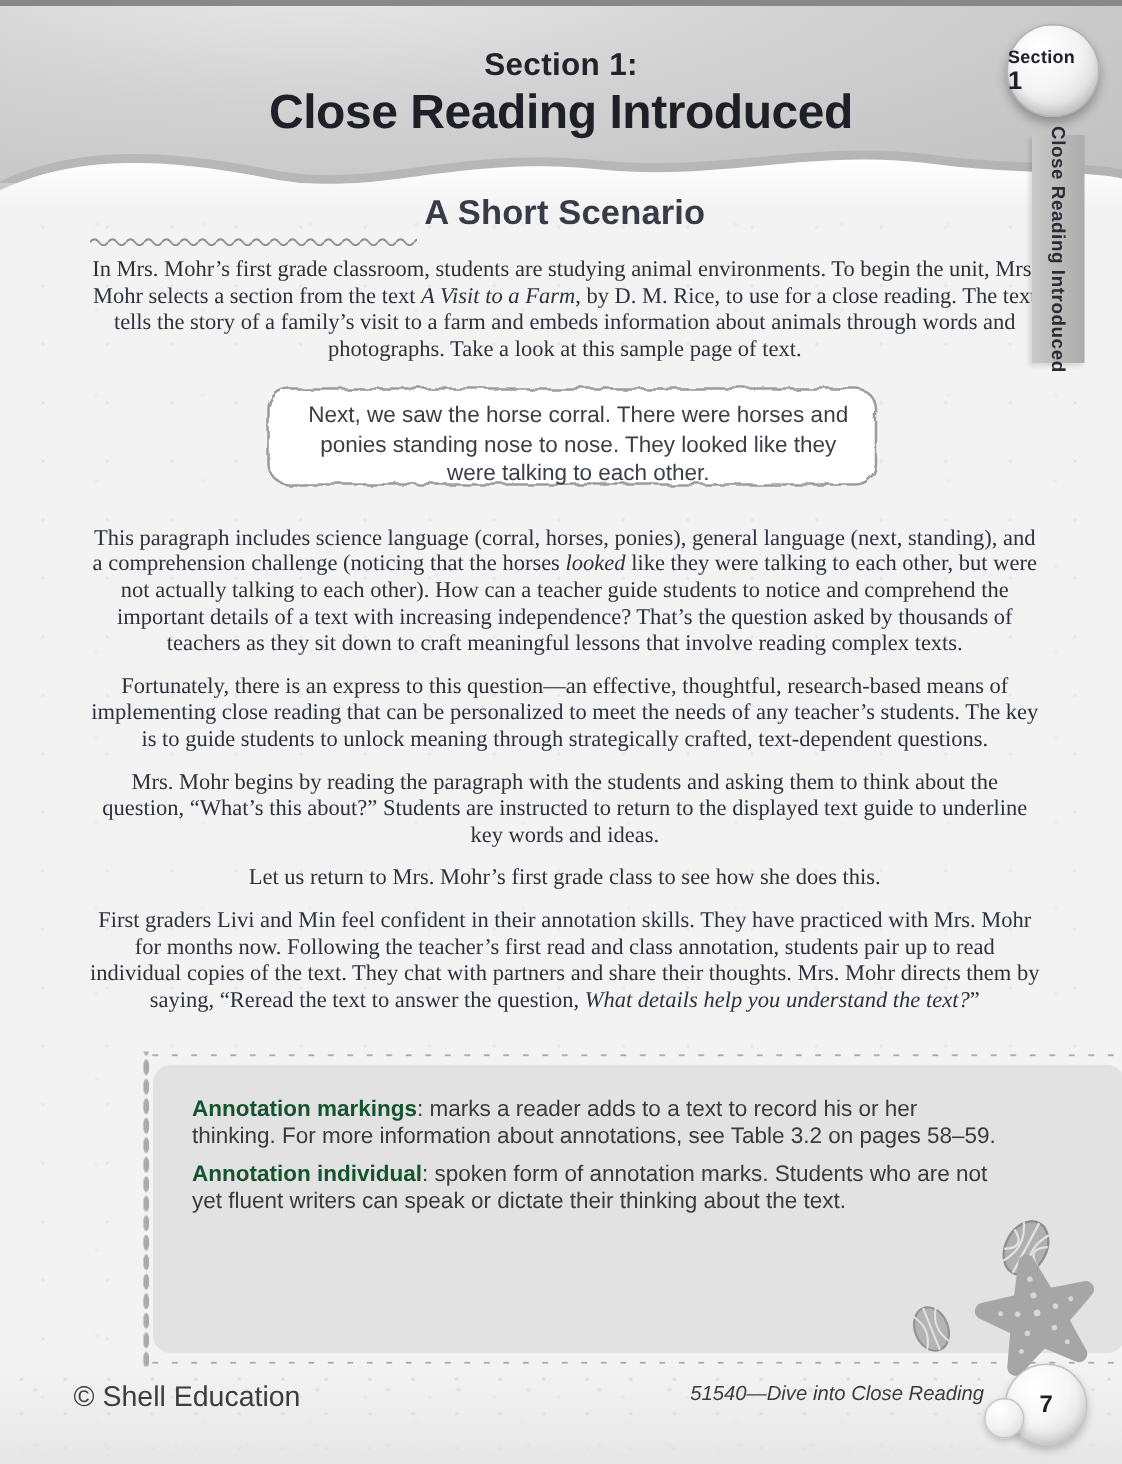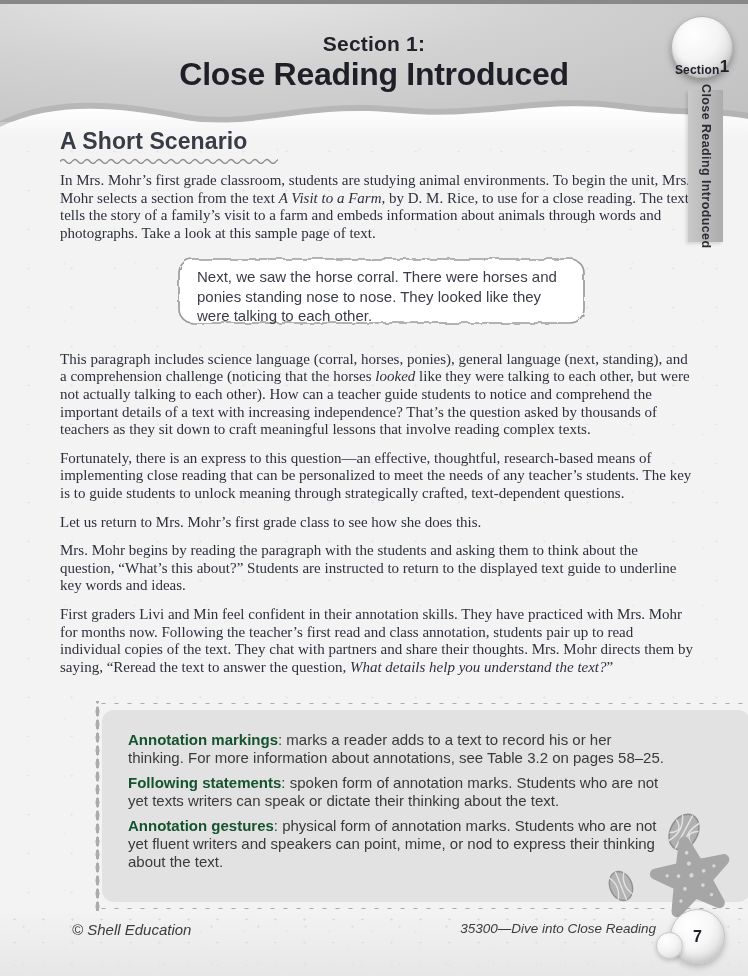--- a/index.html
+++ b/index.html
@@ -26,37 +26,37 @@
     position:absolute;left:0;top:52px;width:748px;text-align:center;margin:0;
     font-size:32px;font-weight:800;letter-spacing:-.3px;color:#1f1f28;
   }
   .wave{position:absolute;left:0;top:84px;width:748px;height:52px;z-index:2;}
   
   .badge{
     position:absolute;left:671px;top:12px;width:60px;height:60px;border-radius:50%;
     background:radial-gradient(circle at 35% 28%, #ffffff 0%, #f4f4f4 45%, #c8c8c8 100%);
     border:1px solid #b2b2b2;
     box-shadow:0 4px 7px rgba(0,0,0,.30), inset 0 -4px 6px rgba(0,0,0,.12);
-    z-index:6;display:flex;flex-direction:row;align-items:flex-end;justify-content:center;
+    z-index:6;display:flex;flex-direction:column;align-items:flex-start;justify-content:center;
     color:#20202a;
   }
   .badge .b1{font-size:12px;font-weight:800;letter-spacing:.2px;}
   .badge .b2{font-size:17px;font-weight:800;margin-top:-1px;}
   .side-tab{
     position:absolute;left:688px;top:86px;width:35px;height:152px;z-index:4;
     background:linear-gradient(to right,#c9c9c9,#acacac);
     box-shadow:-2px 2px 3px rgba(0,0,0,.12);
     display:flex;align-items:center;justify-content:center;
   }
   .side-tab span{
     writing-mode:vertical-rl;font-size:12.5px;font-weight:700;color:#2c2c34;letter-spacing:.4px;
     white-space:nowrap;
   }
   
-  .content{position:absolute;left:60px;top:124px;width:633px;z-index:3;}
+  .content{position:absolute;left:60px;top:124px;width:633px;z-index:3;text-align:center;}
   .content h2{
     margin:0;font-size:23px;font-weight:700;color:#383c47;letter-spacing:.1px;
   }
   .h-underline{display:block;margin:1px 0 8px 0;}
   .content p{
     margin:0 0 11px 0;
     font-family:"Liberation Serif",serif;
     font-size:15px;line-height:17.6px;color:#2e313b;
   }
   .it{font-style:italic;}
@@ -95,22 +95,22 @@
   
   .footer-band{
     position:absolute;left:0;bottom:0;width:748px;height:72px;z-index:1;
     background-image:
       linear-gradient(rgba(243,243,243,0), #e6e6e6),
       radial-gradient(#dadada 1.1px, transparent 1.5px),
       radial-gradient(#e1e1e1 1.3px, transparent 1.7px);
     background-size:100% 100%,29px 23px,47px 37px;
   }
   .footer-left{
-    position:absolute;left:72px;top:917px;z-index:6;
-    font-style:italic;font-size:15px;color:#3c3c3c;
+    position:absolute;left:49px;top:917px;z-index:6;
+    font-size:19px;color:#3c3c3c;
   }
   .footer-right{
     position:absolute;right:92px;top:917px;z-index:6;
     font-style:italic;font-size:13.5px;color:#3c3c3c;
   }
   .bubble-big{
     position:absolute;left:670px;top:905px;width:53px;height:53px;border-radius:50%;z-index:7;
     background:radial-gradient(circle at 35% 28%, #ffffff 0%, #f6f6f6 45%, #cdcdcd 100%);
     border:1px solid #c2c2c2;
     box-shadow:0 3px 6px rgba(0,0,0,.22), inset 0 -4px 6px rgba(0,0,0,.10);
@@ -174,30 +174,29 @@
             <feDisplacementMap in="SourceGraphic" in2="n" scale="5"></feDisplacementMap>
           </filter>
         </defs>
         <rect x="4" y="4" width="405" height="64" rx="14" fill="#ffffff" stroke="#9c9c9c" stroke-width="1.7" filter="url(#wv)"></rect>
       </svg>
       <div class="quote-text">Next, we saw the horse corral. There were horses and ponies standing nose to nose. They looked like they were talking to each other.</div>
     </div>
 
     <p><span>This paragraph includes science language (corral, horses, ponies), general language (next, standing), and a comprehension challenge (noticing that the horses </span><span class="it">looked</span><span> like they were talking to each other, but were not actually talking to each other). How can a teacher guide students to notice and comprehend the important details of a text with increasing independence? That’s the question asked by thousands of teachers as they sit down to craft meaningful lessons that involve reading complex texts.</span></p>
     <p><span>Fortunately, there is an express to this question—an effective, thoughtful, research-based means of implementing close reading that can be personalized to meet the needs of any teacher’s students. The key is to guide students to unlock meaning through strategically crafted, text-dependent questions.</span></p>
+    <p><span>Mrs. Mohr begins by reading the paragraph with the students and asking them to think about the question, “What’s this about?” Students are instructed to return to the displayed text guide to underline key words and ideas.</span></p>
     <p><span>Let us return to Mrs. Mohr’s first grade class to see how she does this.</span></p>
-    <p><span>Mrs. Mohr begins by reading the paragraph with the students and asking them to think about the question, “What’s this about?” Students are instructed to return to the displayed text guide to underline key words and ideas.</span></p>
     <p><span>First graders Livi and Min feel confident in their annotation skills. They have practiced with Mrs. Mohr for months now. Following the teacher’s first read and class annotation, students pair up to read individual copies of the text. They chat with partners and share their thoughts. Mrs. Mohr directs them by saying, “Reread the text to answer the question, </span><span class="it">What details help you understand the text?</span><span>”</span></p>
   </div>
 
   <div class="note-box">
     <div class="note-fill">
-      <p><span class="bd">Annotation markings</span><span>: marks a reader adds to a text to record his or her thinking. For more information about annotations, see Table 3.2 on pages 58–25.</span></p>
-      <p><span class="bd">Following statements</span><span>: spoken form of annotation marks. Students who are not yet texts writers can speak or dictate their thinking about the text.</span></p>
-      <p><span class="bd">Annotation gestures</span><span>: physical form of annotation marks. Students who are not yet fluent writers and speakers can point, mime, or nod to express their thinking about the text.</span></p>
+      <p><span class="bd">Annotation markings</span><span>: marks a reader adds to a text to record his or her thinking. For more information about annotations, see Table 3.2 on pages 58–59.</span></p>
+      <p><span class="bd">Annotation individual</span><span>: spoken form of annotation marks. Students who are not yet fluent writers can speak or dictate their thinking about the text.</span></p>
     </div>
   </div>
 
   <svg class="deco" style="left:663px;top:804px;width:42px;height:48px;" viewBox="0 0 40 46">
     <g transform="rotate(28 20 23)">
       <ellipse cx="20" cy="23" rx="13" ry="18" fill="#b0b0b0" stroke="#8f8f8f" stroke-width="1.5"></ellipse>
       <path d="M20 5 V41 M11 9 Q20 23 11 37 M29 9 Q20 23 29 37 M8 16 Q20 23 8 30 M32 16 Q20 23 32 30" stroke="#e3e3e3" stroke-width="1.4" fill="none"></path>
     </g>
   </svg>
 
@@ -222,19 +221,19 @@
         <circle cx="40" cy="60" r="2"></circle>
           <circle cx="33" cy="72" r="1.8"></circle>
         <circle cx="36" cy="45" r="2"></circle>
           <circle cx="24" cy="42" r="1.8"></circle>
       </g>
     </g>
   </svg>
 
   <div class="footer-band"></div>
   <span class="footer-left">© Shell Education</span>
-  <span class="footer-right">35300—Dive into Close Reading</span>
+  <span class="footer-right">51540—Dive into Close Reading</span>
   <div class="bubble-big">
     <span>7</span>
   </div>
   <div class="bubble-small"></div>
 
 </div>
 
 </body></html>

